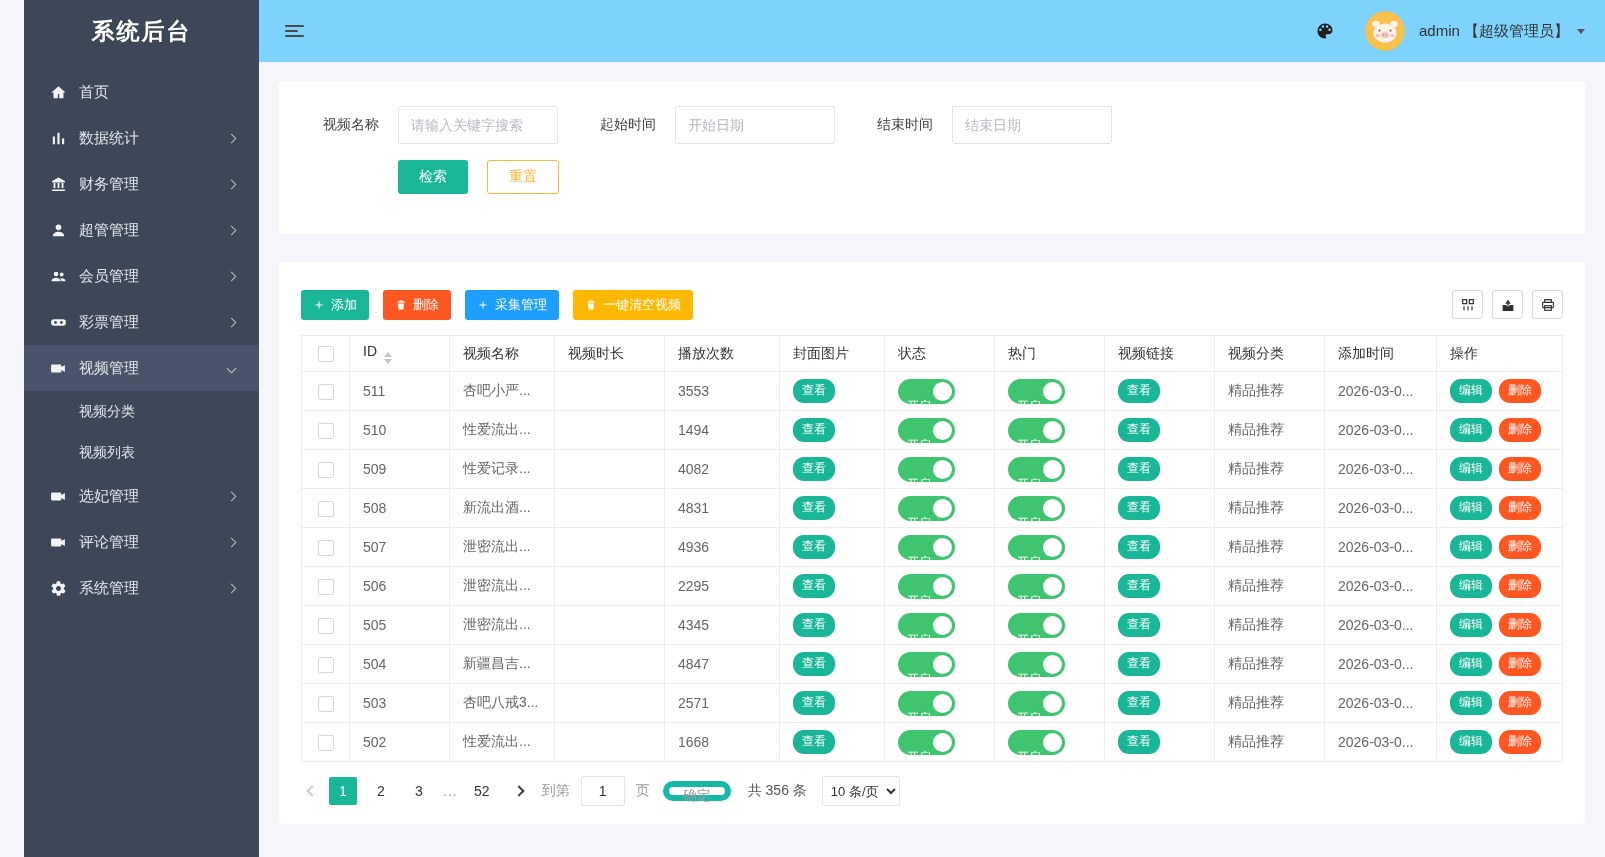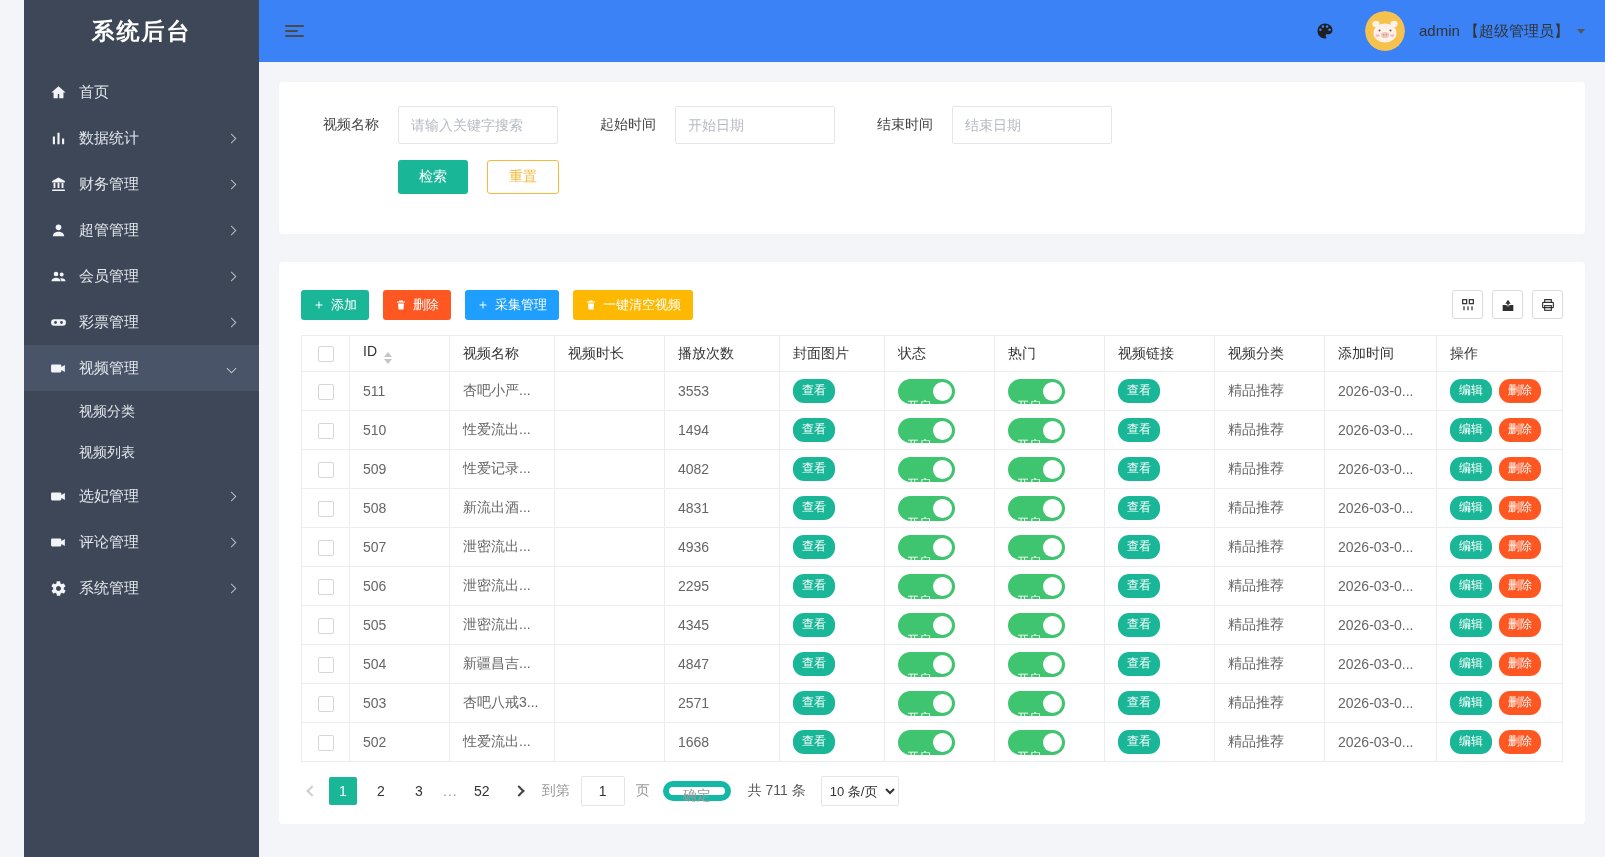--- a/index.html
+++ b/index.html
@@ -27,21 +27,21 @@
   .nicon{width:18px;height:18px;margin-right:12px;display:inline-flex;align-items:center;justify-content:center;color:#f2f4f7;}
   .nicon svg{width:17px;height:17px;}
   .nlabel{flex:0 0 auto;}
   .chev{width:7px;height:7px;border-right:1.6px solid rgba(255,255,255,.65);border-bottom:1.6px solid rgba(255,255,255,.65);margin-left:auto;}
   .chev.right{transform:rotate(-45deg);}
   .chev.down{transform:rotate(45deg);}
   .nav-sub{display:flex;align-items:center;height:41px;padding-left:55px;font-size:14px;color:#e2e6ec;cursor:pointer;}
 
   
   .main{flex:1;display:flex;flex-direction:column;min-width:0;height:100%;}
-  .topbar{height:63px;flex:0 0 63px;background:#3b82f6;display:flex;align-items:center;padding:0 20px 0 26px;border-bottom:1px solid #f1f1f1;}
+  .topbar{height:63px;flex:0 0 63px;background:#7dd3fc;display:flex;align-items:center;padding:0 20px 0 26px;border-bottom:1px solid #f1f1f1;}
   .hamburger{width:20px;cursor:pointer;}
   .hamburger i{display:block;height:2px;background:#4a4a4a;margin:3px 0;border-radius:1px;}
   .hamburger i:nth-child(1){width:19px;}
   .hamburger i:nth-child(2){width:13px;}
   .hamburger i:nth-child(3){width:19px;}
   .topbar-right{margin-left:auto;display:flex;align-items:center;gap:14px;}
   .palette{display:inline-flex;cursor:pointer;color:#1f1f1f;}
   .palette svg{width:20px;height:20px;}
   .avatar{width:40px;height:40px;border-radius:50%;overflow:hidden;display:inline-flex;cursor:pointer;margin-left:16px;}
   .admin{display:inline-flex;align-items:center;gap:8px;font-size:15px;color:#333;cursor:pointer;}
@@ -530,20 +530,20 @@
               <span class="pg-dots">...</span>
               <span class="pg-num">52</span>
             </span>
           <span class="pg-next">
               <span class="pg-chev"></span>
             </span>
           <span class="pg-text">到第</span>
           <input class="pg-input" value="1" style="">
           <span class="pg-text">页</span>
           <button class="pg-confirm">确定</button>
-          <span class="pg-total">共 711 条</span>
+          <span class="pg-total">共 356 条</span>
           <select class="pg-select"><option>10 条/页</option></select>
         </div>
       </section>
 
     </div>
   </div>
 </div>
 
 </body></html>

